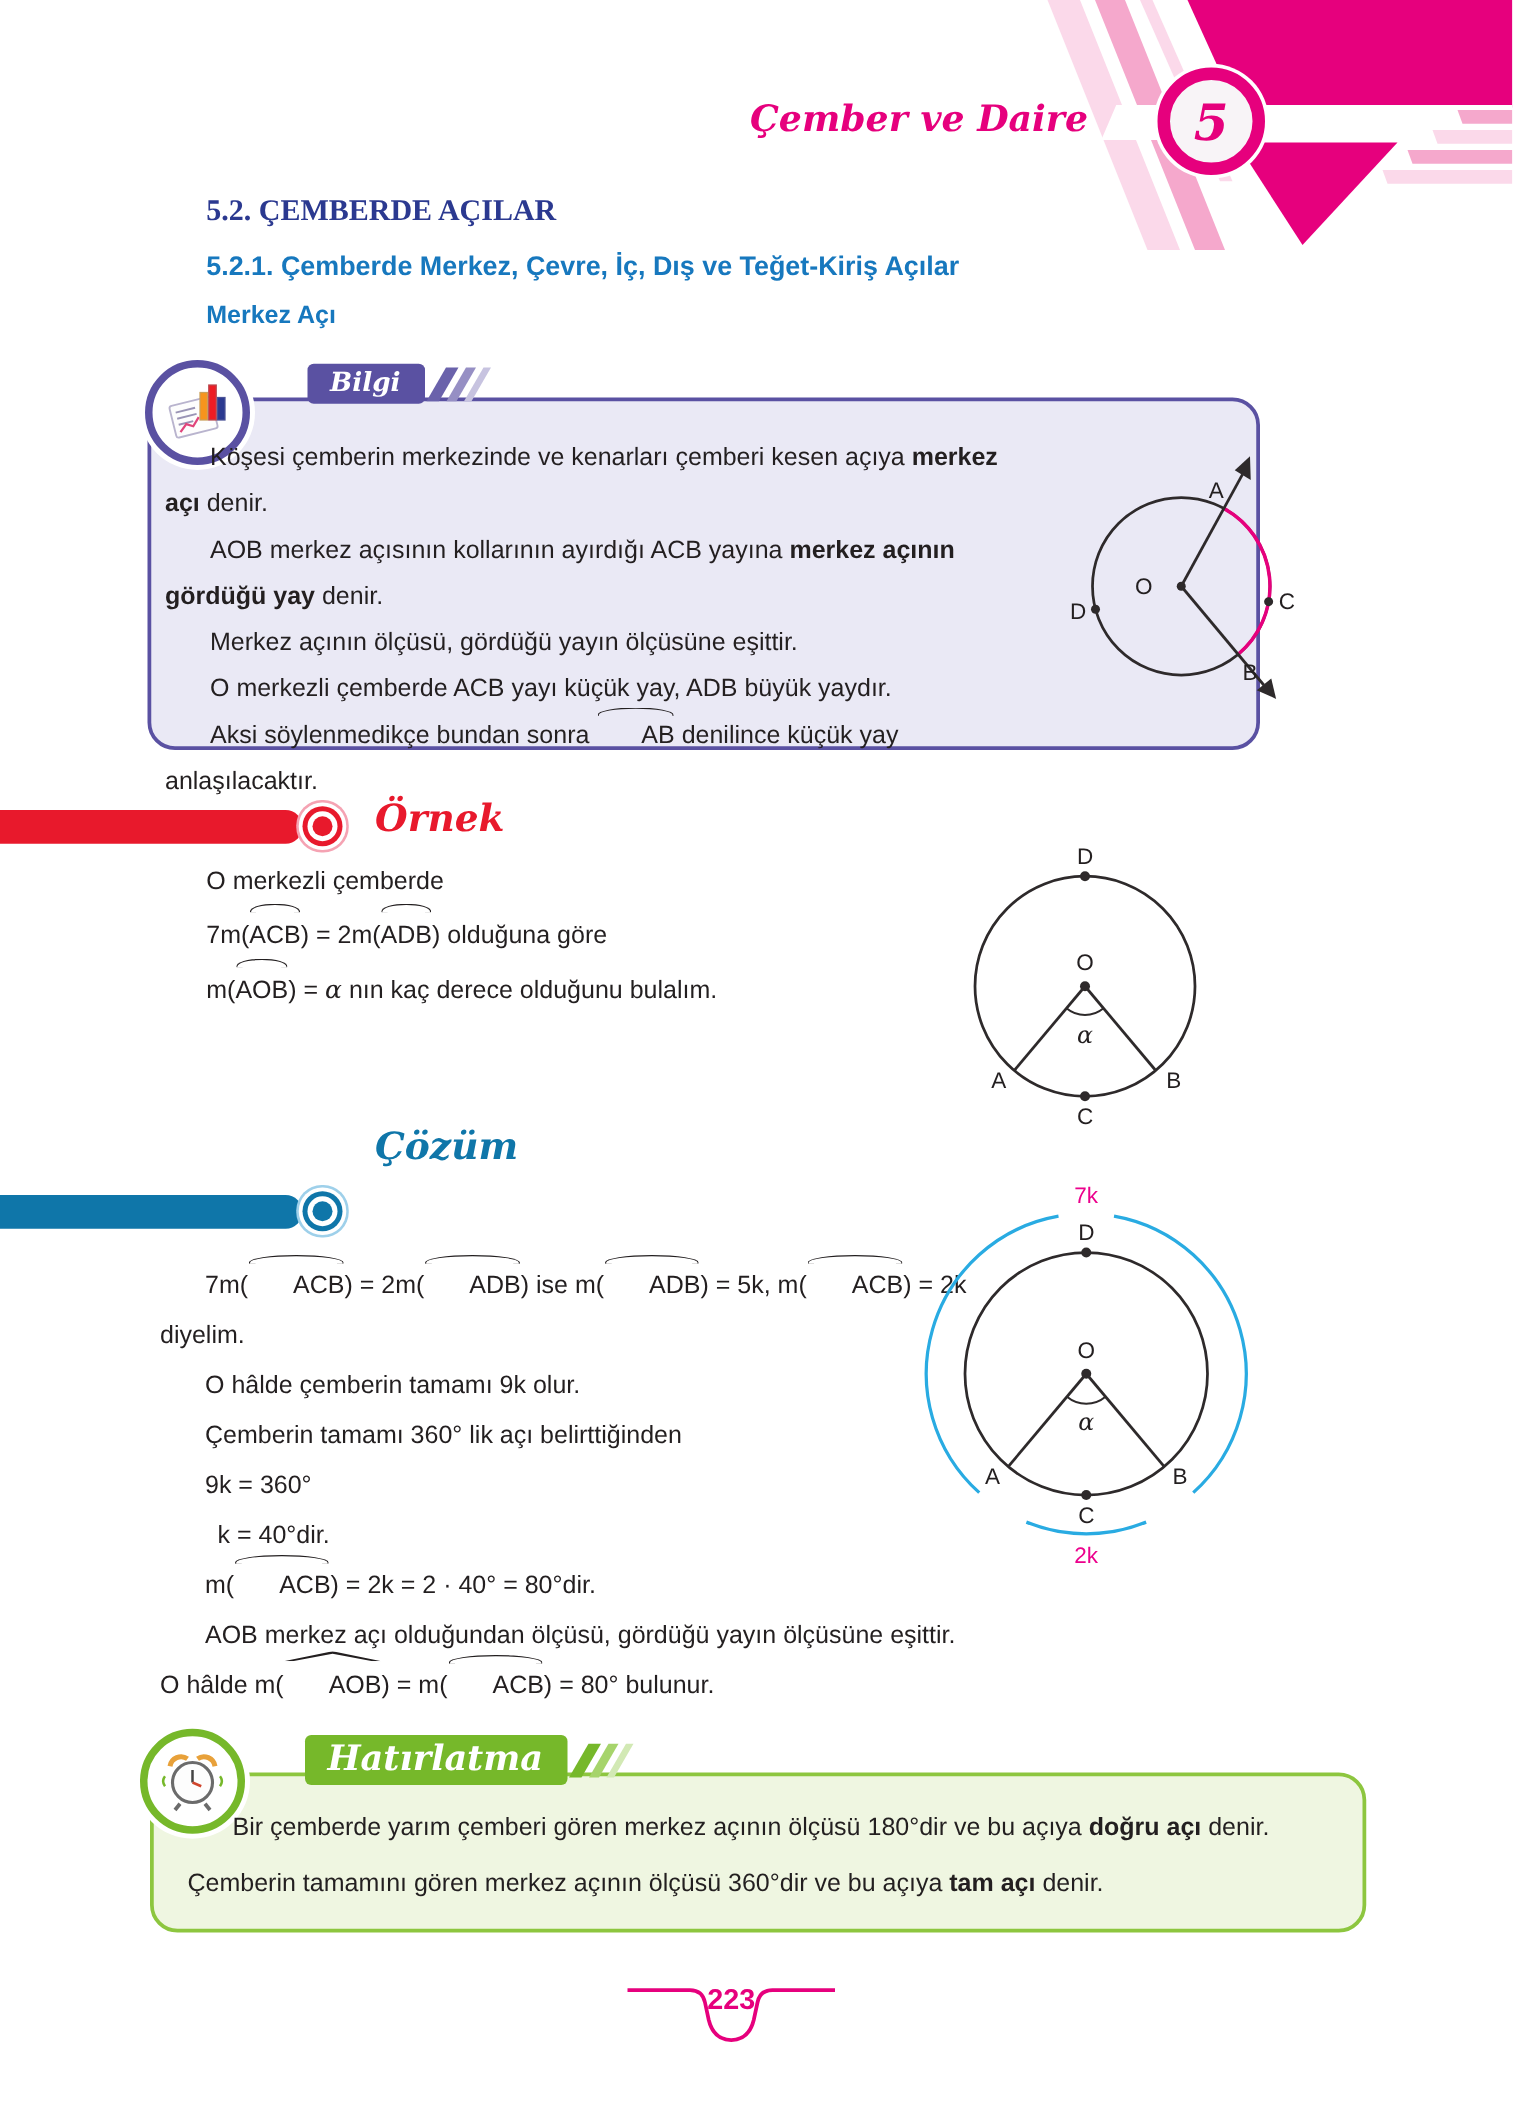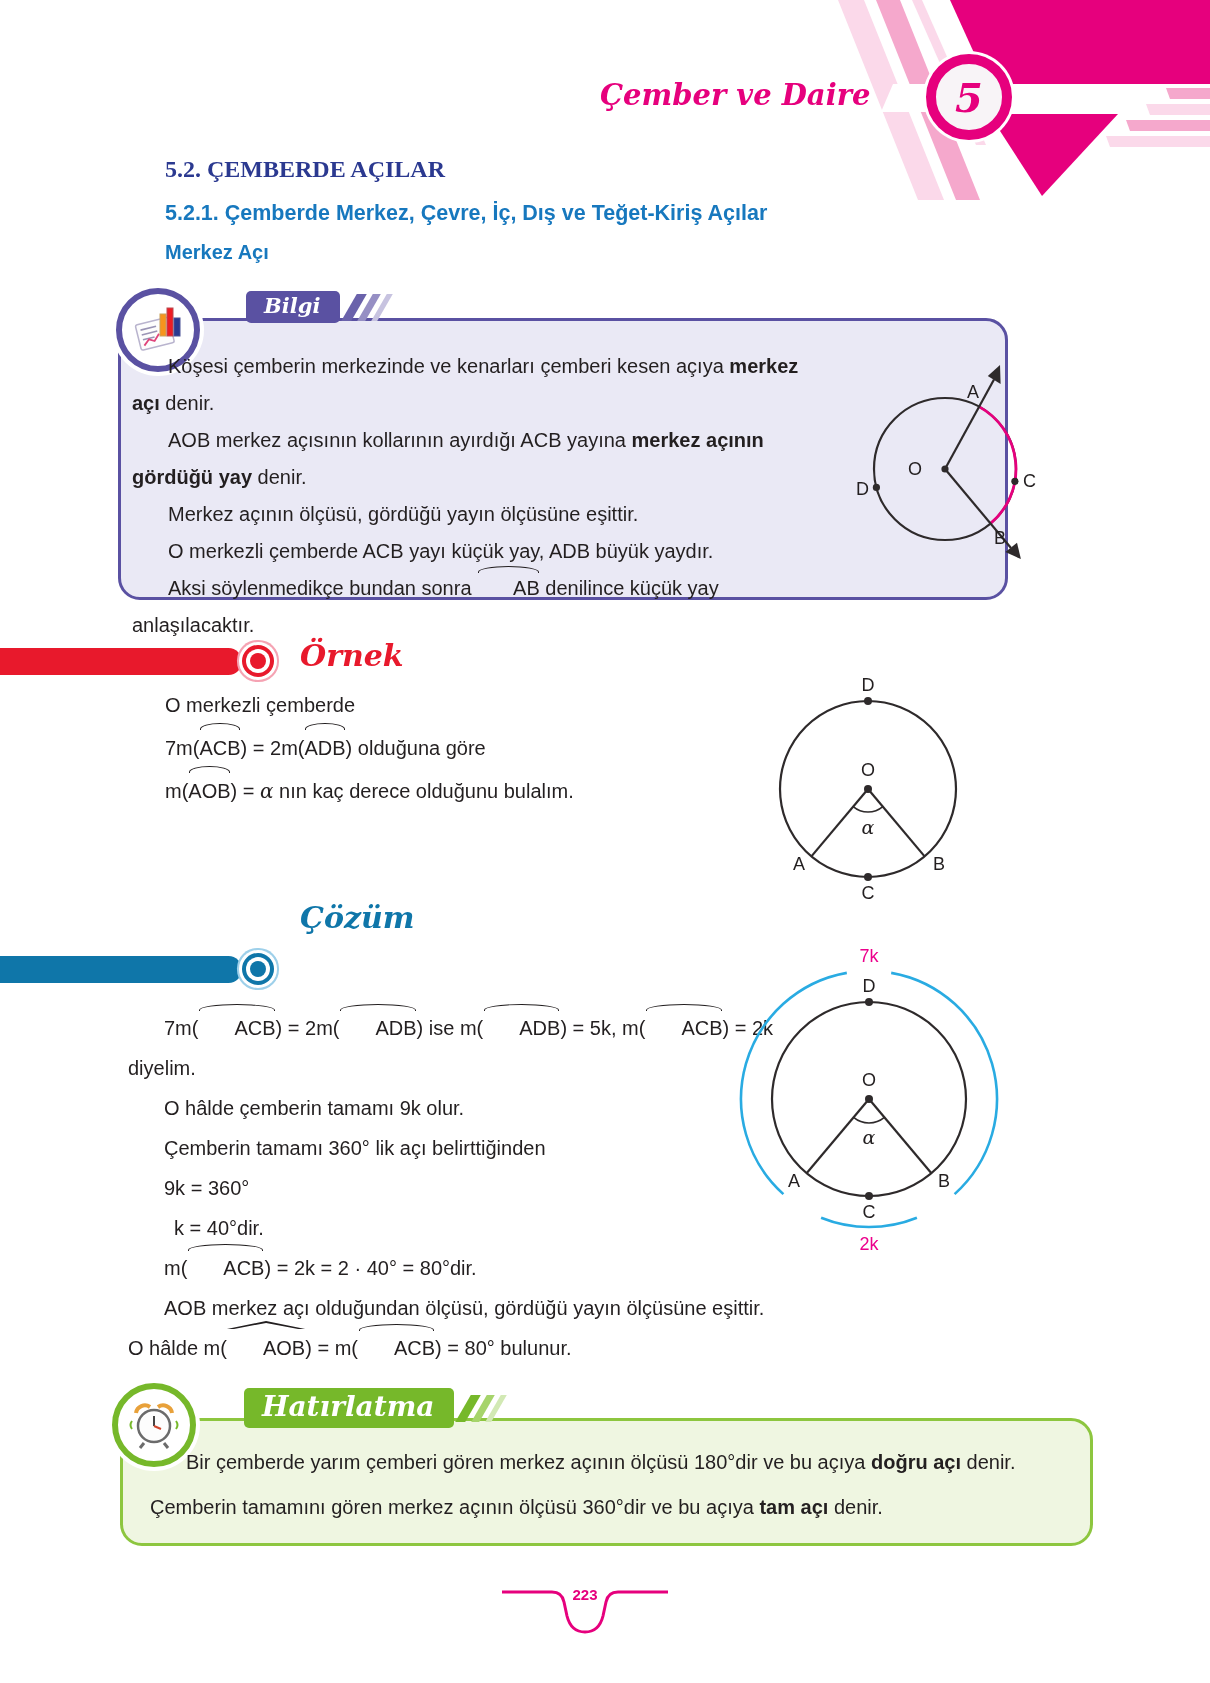--- a/index.html
+++ b/index.html
@@ -69,21 +69,21 @@
     border:1.6px solid var(--ink);border-bottom:none;border-radius:100% 100% 0 0 / 170% 170% 0 0;}
   .hat{position:relative;display:inline-block;}
   .hat::before{content:"";position:absolute;left:0;right:0;top:-7px;height:8px;background:var(--ink);
     clip-path:polygon(0% 100%,50% 0%,100% 100%,91% 100%,50% 24%,9% 100%);}
   
   svg text{font-family:"Liberation Sans",sans-serif;font-size:18px;fill:var(--ink);}
   svg text.greek{font-family:"DejaVu Serif",serif;font-style:italic;font-size:19px;}
   svg text.karc{fill:var(--label_magenta);}
   
   .pageno{position:absolute;left:552px;top:1586px;width:66px;text-align:center;
-          font-size:15px;font-weight:bold;color:var(--magenta);}
+          font-size:23px;font-weight:bold;color:var(--magenta);}
 </style>
 </head>
 <body>
 
 <div class="page">
 
   <svg width="1210" height="215" style="position:absolute;left:0;top:0;" viewBox="0 0 1210 215">
     <polygon points="838,0 864,0 944,200 918,200" fill="var(--pink_stripe_light)"></polygon>
     <polygon points="876,0 900,0 980,200 956,200" fill="var(--pink_stripe)"></polygon>
     <polygon points="912,0 922,0 986,145 976,145" fill="var(--pink_stripe_light)"></polygon>

